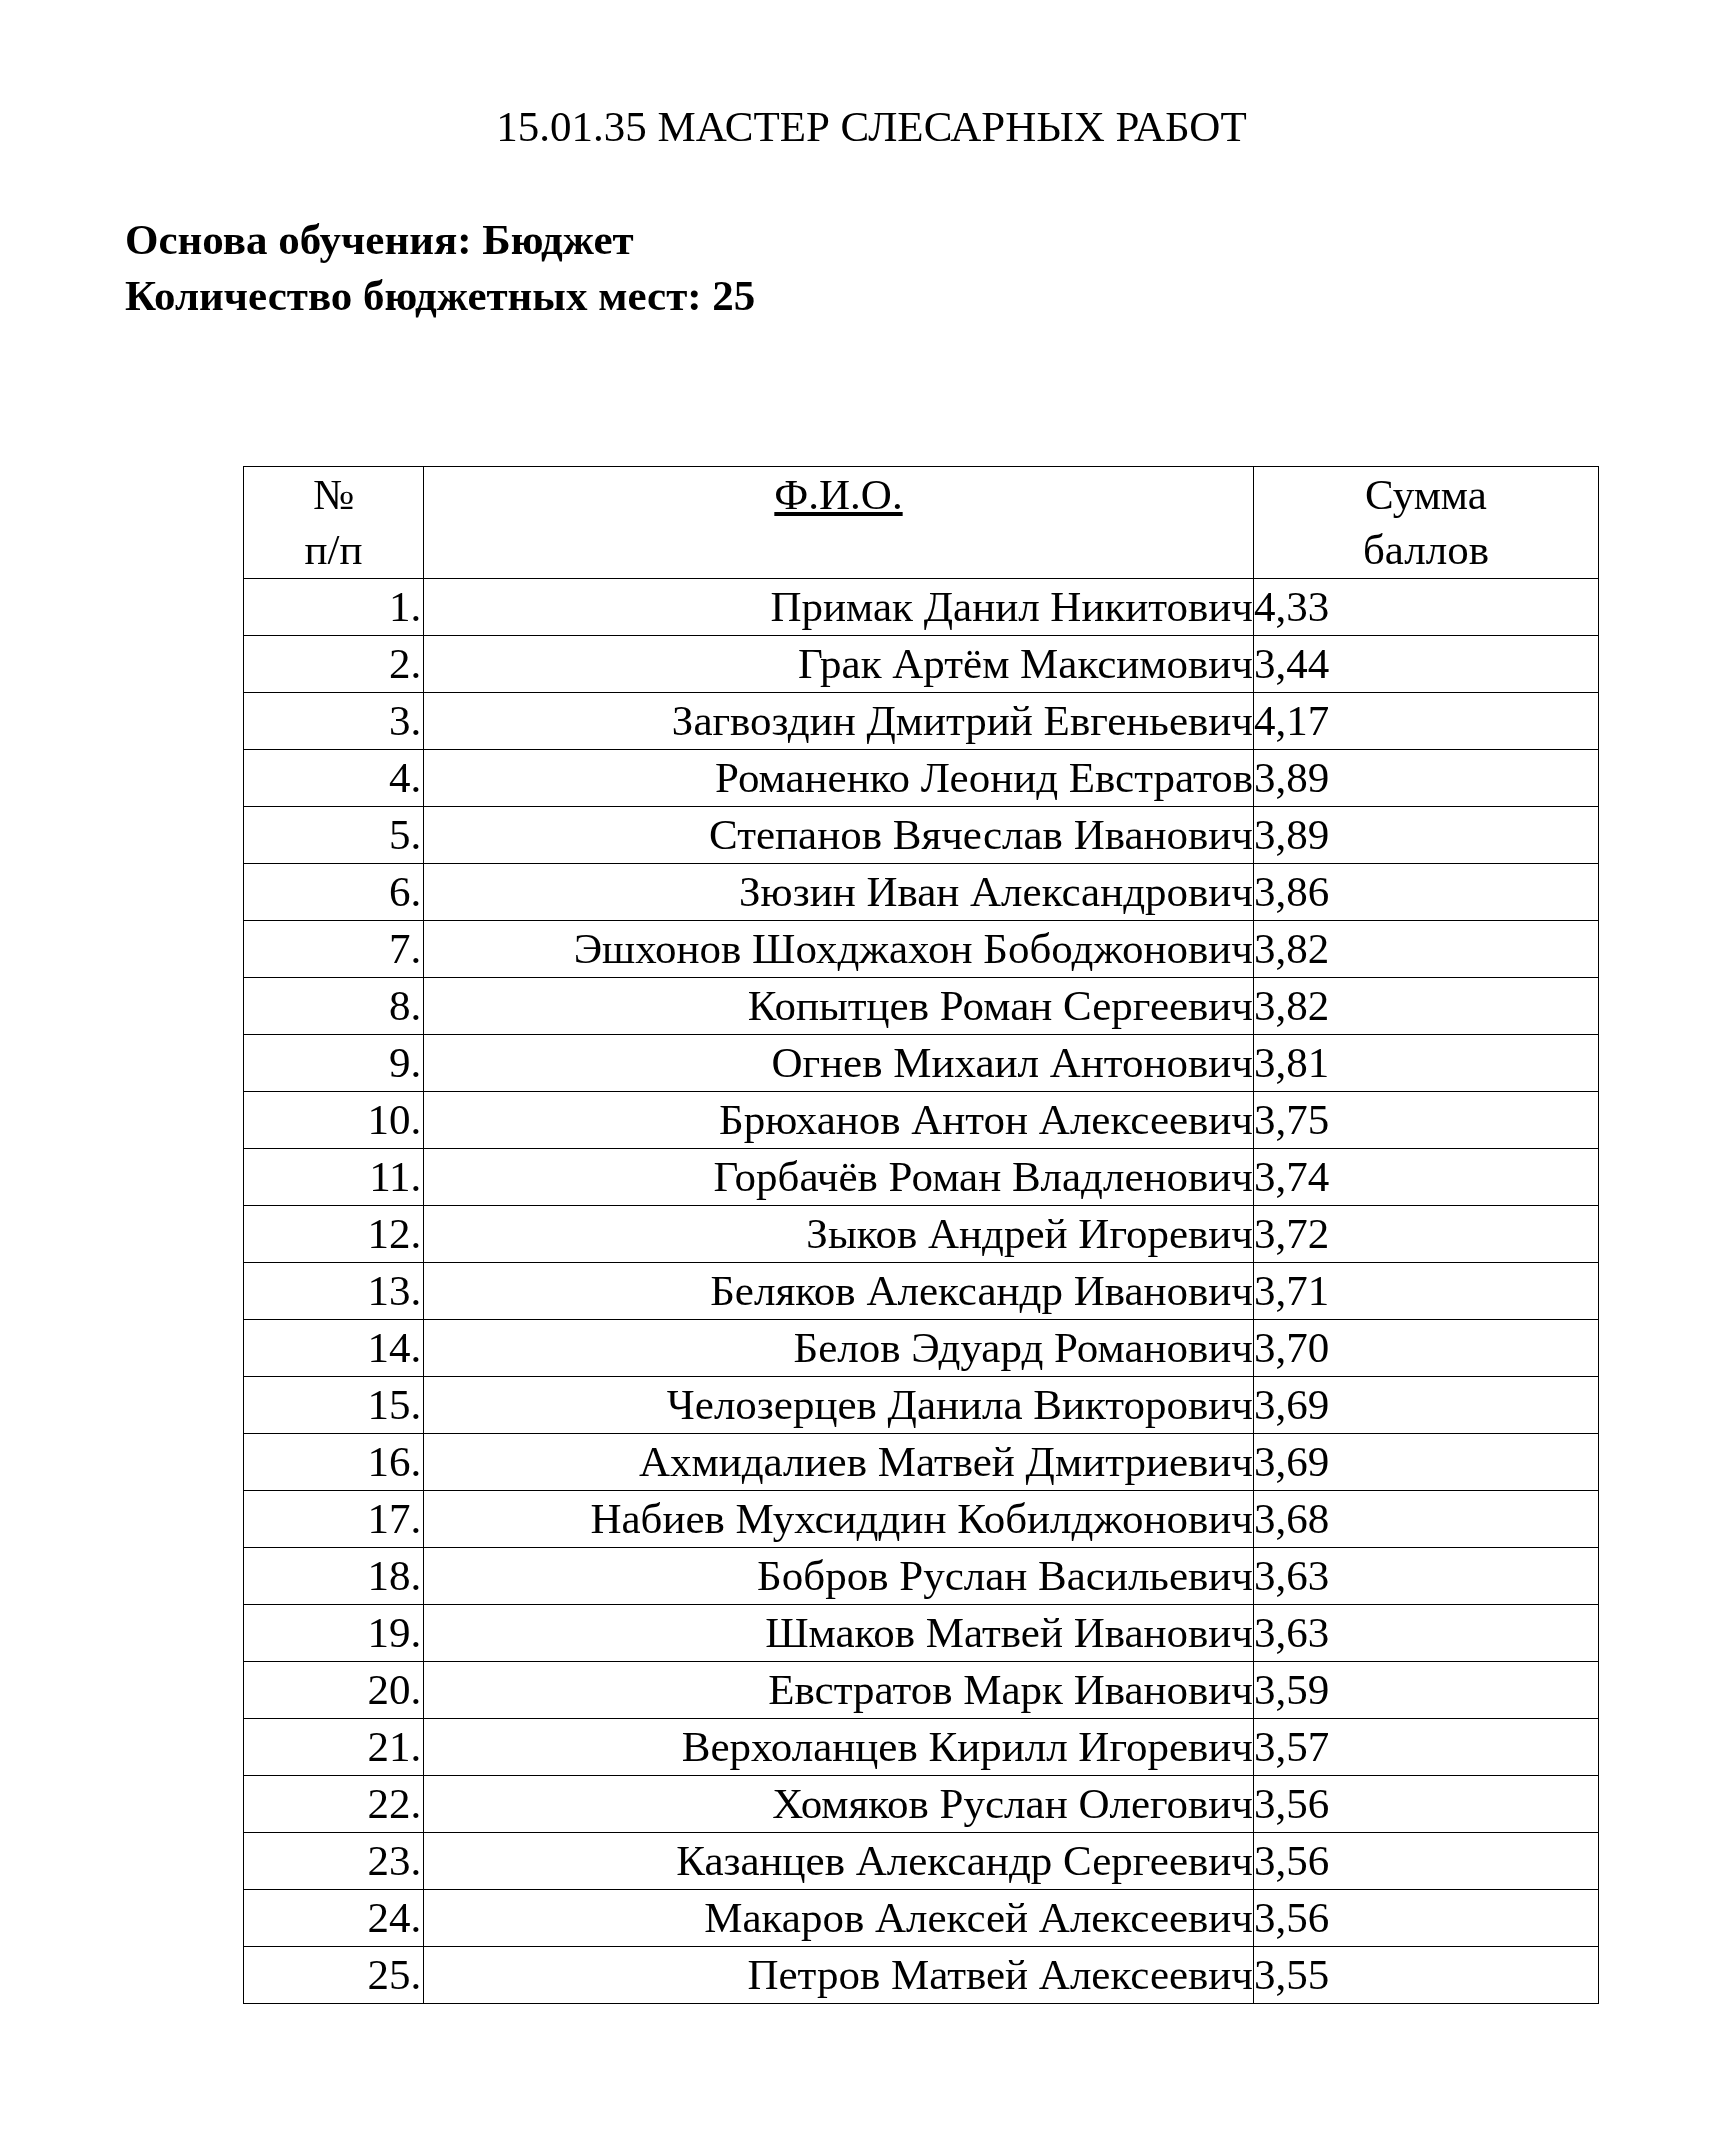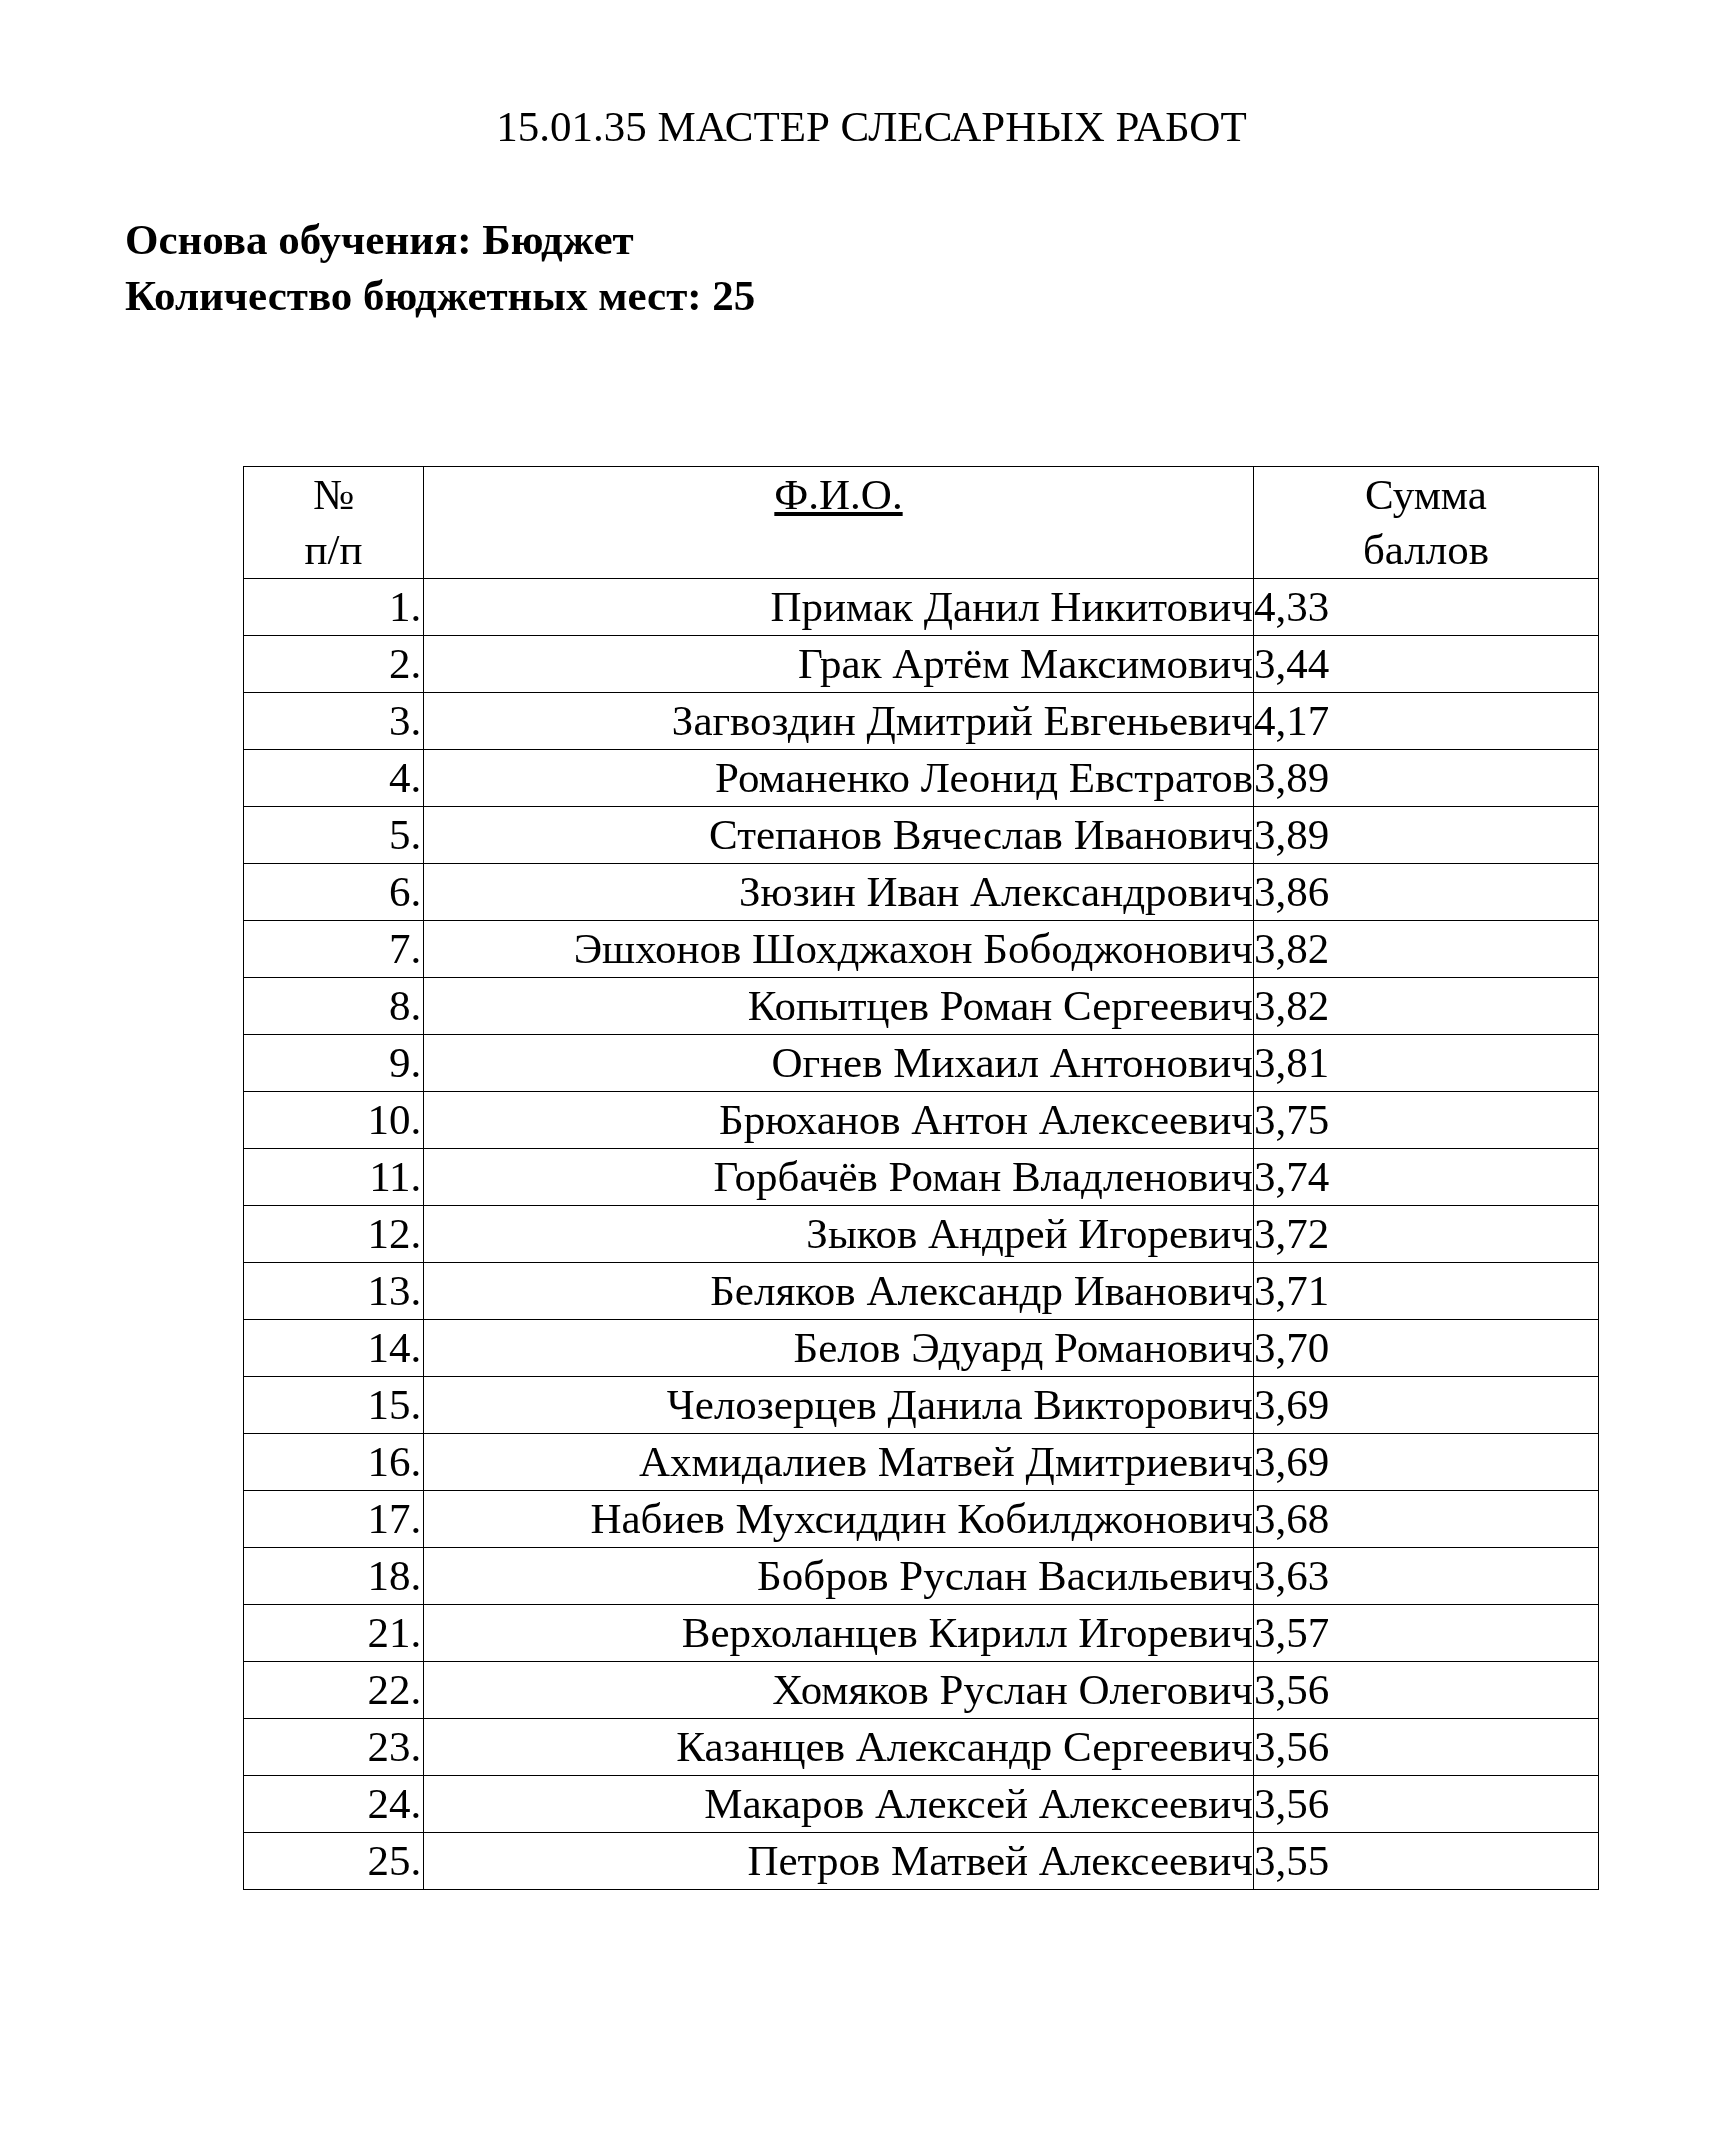--- a/index.html
+++ b/index.html
@@ -195,20 +195,30 @@
         <td class="num">17.</td>
         <td class="name">Набиев Мухсиддин Кобилджонович</td>
         <td class="score">3,68</td>
       </tr>
       <tr>
         <td class="num">18.</td>
         <td class="name">Бобров Руслан Васильевич</td>
         <td class="score">3,63</td>
       </tr>
       <tr>
+        <td class="num">19.</td>
+        <td class="name">Шмаков Матвей Иванович</td>
+        <td class="score">3,63</td>
+      </tr>
+      <tr>
+        <td class="num">20.</td>
+        <td class="name">Евстратов Марк Иванович</td>
+        <td class="score">3,59</td>
+      </tr>
+      <tr>
         <td class="num">21.</td>
         <td class="name">Верхоланцев Кирилл Игоревич</td>
         <td class="score">3,57</td>
       </tr>
       <tr>
         <td class="num">22.</td>
         <td class="name">Хомяков Руслан Олегович</td>
         <td class="score">3,56</td>
       </tr>
       <tr>

